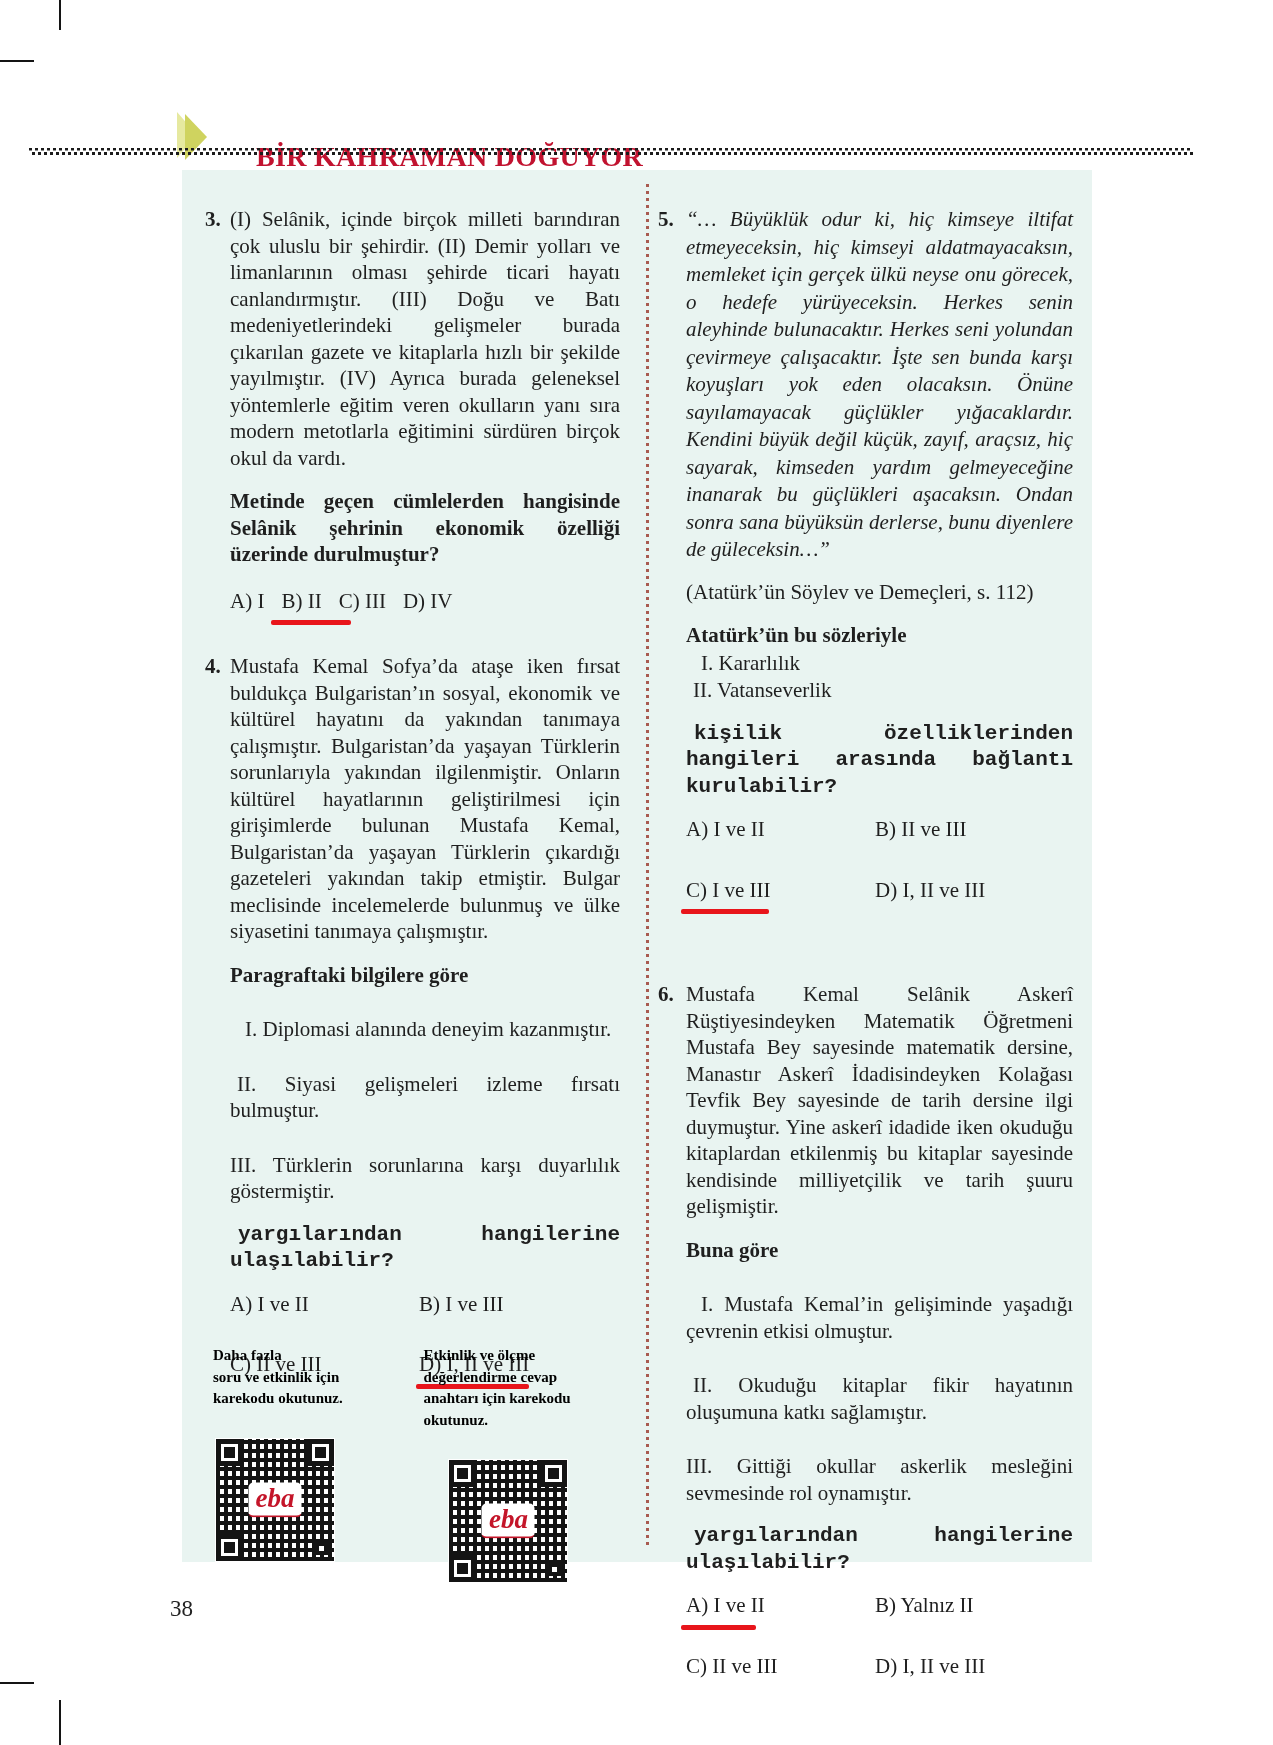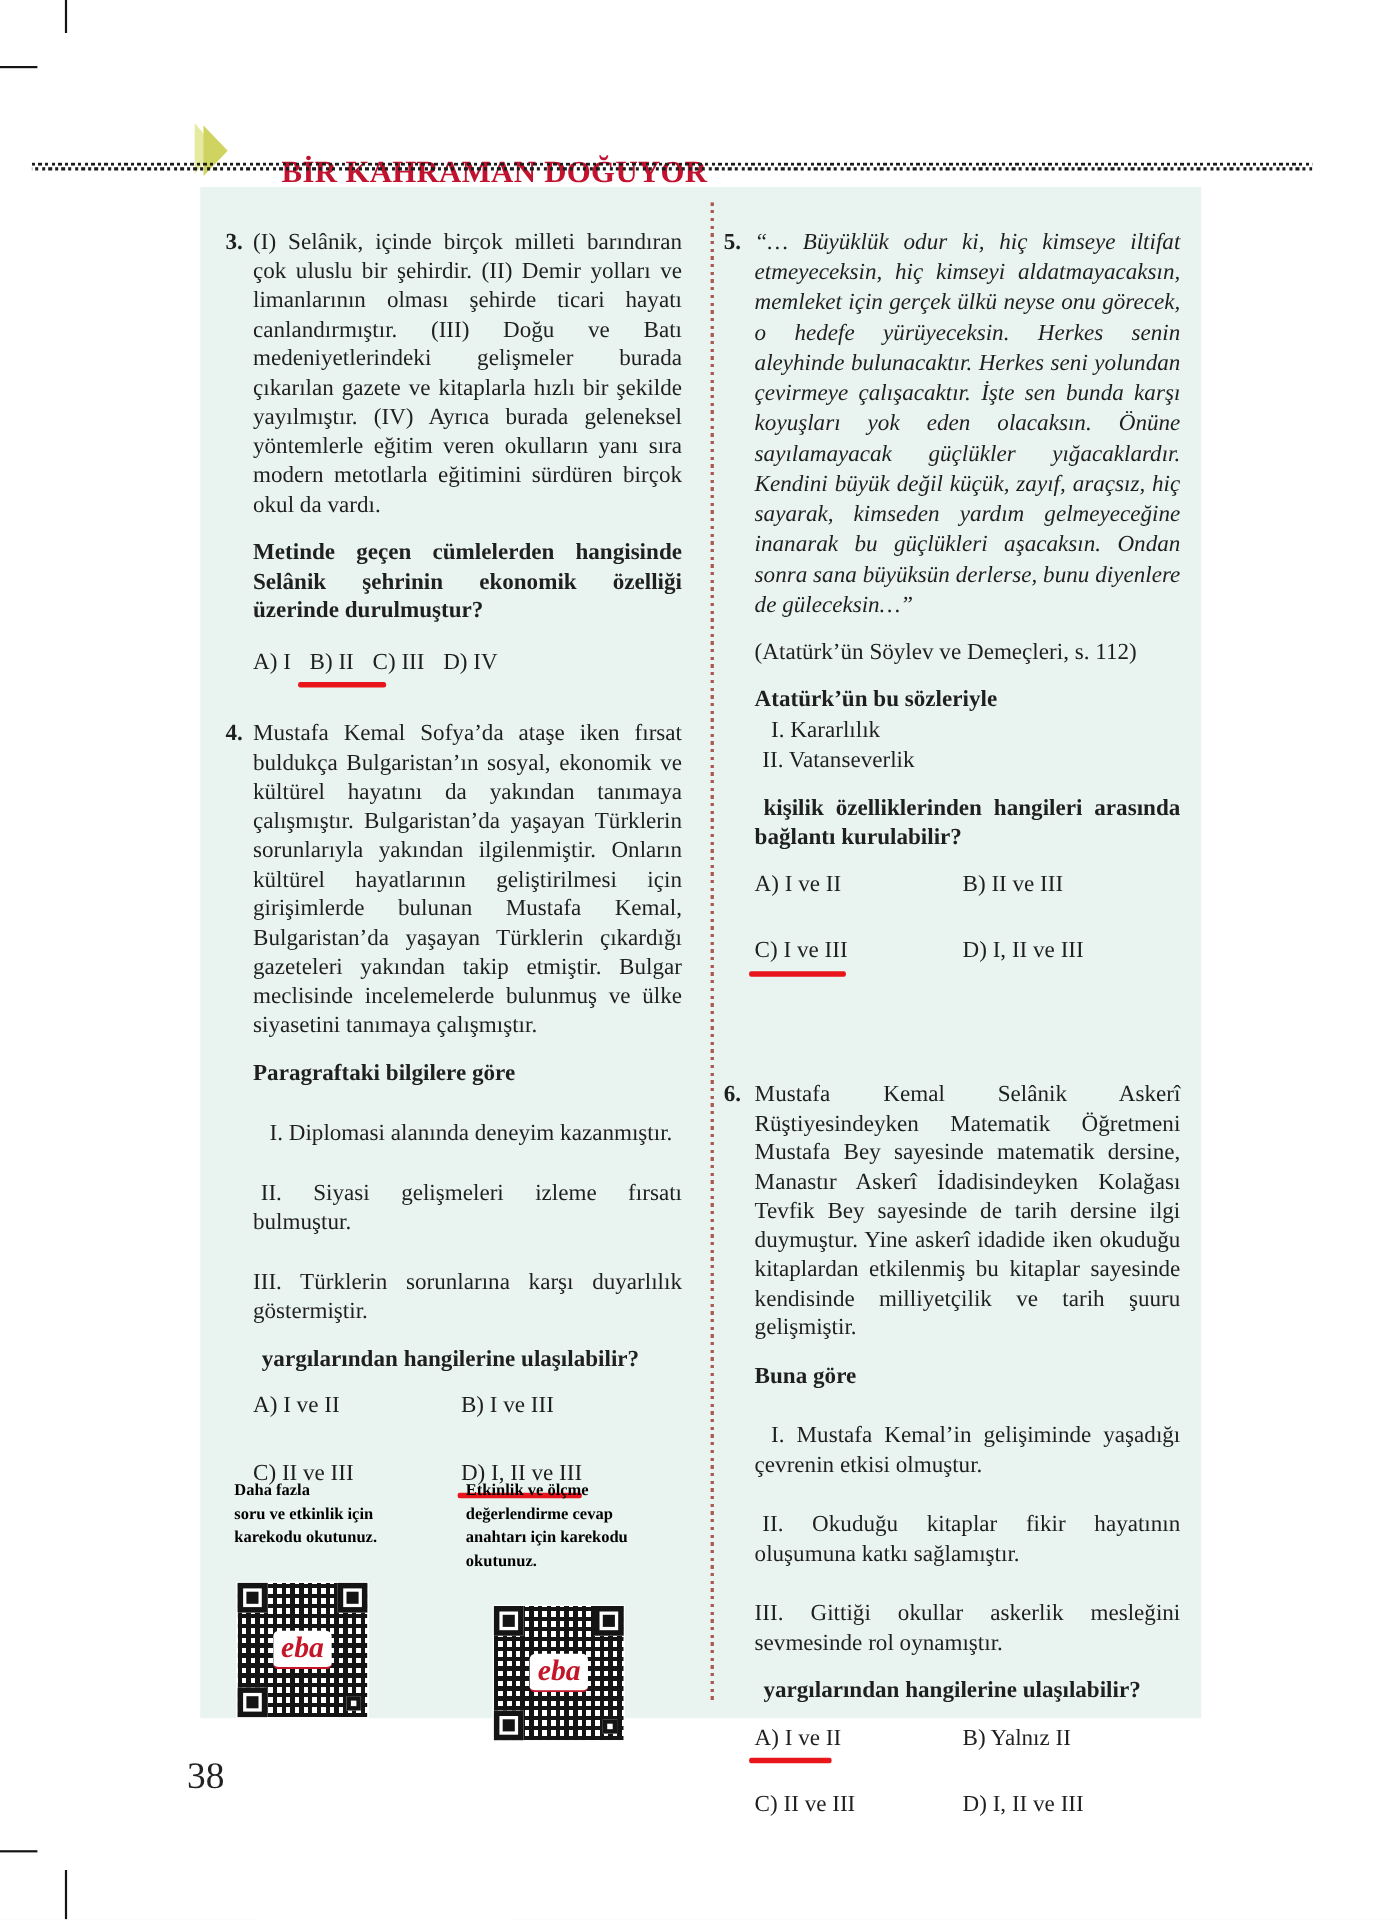--- a/index.html
+++ b/index.html
@@ -41,21 +41,21 @@
 
   .q{position:absolute;left:0;width:100%;}
   .qnum{position:absolute;left:0;top:0;font-weight:bold;}
   .qbody{padding-left:25px;}
   .col-right .qbody{padding-left:28px;}
   p{margin:0;}
   .para{text-align:justify;}
   .quote{text-align:justify;font-style:italic;line-height:27.5px;}
   .source{margin-top:15px;}
   .stem{font-weight:bold;margin-top:17px;text-align:justify;}
-  .stem-post{text-indent:8px;}
+  .stem-post{text-indent:8px;font-family:Liberation Mono, monospace;}
   .item{margin-top:28px;text-align:justify;}
   .item.single{margin-top:1px;}
   .ind-2{text-indent:15px;}
   .ind-1{text-indent:7px;}
   .ind-0{text-indent:0;}
 
   .options-row{display:flex;gap:17px;margin-top:20px;}
   .options-grid{display:grid;grid-template-columns:155px auto;row-gap:13px;margin-top:16px;justify-content:start;gap:34px;}
   .opt{position:relative;white-space:nowrap;}
   .ans::after{content:"";position:absolute;left:var(--ux,-5px);top:calc(100% + 6px);
@@ -75,21 +75,21 @@
   .qr.right-qr{margin-left:25px;}
   .fp{position:absolute;width:27px;height:27px;border:5px solid #141414;background:#fff;box-sizing:border-box;}
   .fp::after{content:"";position:absolute;inset:3px;background:#141414;}
   .fp.tl{left:0;top:0;} .fp.tr{right:0;top:0;} .fp.bl{left:0;bottom:0;}
   .align-sq{position:absolute;right:6px;bottom:6px;width:13px;height:13px;border:4px solid #141414;background:#fff;box-sizing:border-box;}
   .eba{position:absolute;left:50%;top:50%;transform:translate(-50%,-50%);
     background:#fff;border-radius:5px;padding:0 7px 3px 7px;
     color:#c41529;font-style:italic;font-weight:bold;font-size:27px;line-height:30px;
     border-bottom:2px solid #c41529;}
 
-  .page-number{position:absolute;left:170px;top:1596px;font-size:34px;color:#222;}
+  .page-number{position:absolute;left:170px;top:1596px;font-size:23px;color:#222;}
 </style>
 </head>
 <body>
 
 <div class="page">
 
   <div class="crop" style="left:59px;top:0;width:2px;height:30px"></div>
   <div class="crop" style="left:0;top:60px;width:34px;height:2px"></div>
   <div class="crop" style="left:1212px;top:0;width:2px;height:26px"></div>
   <div class="crop" style="left:1240px;top:51px;width:33px;height:2px"></div>

